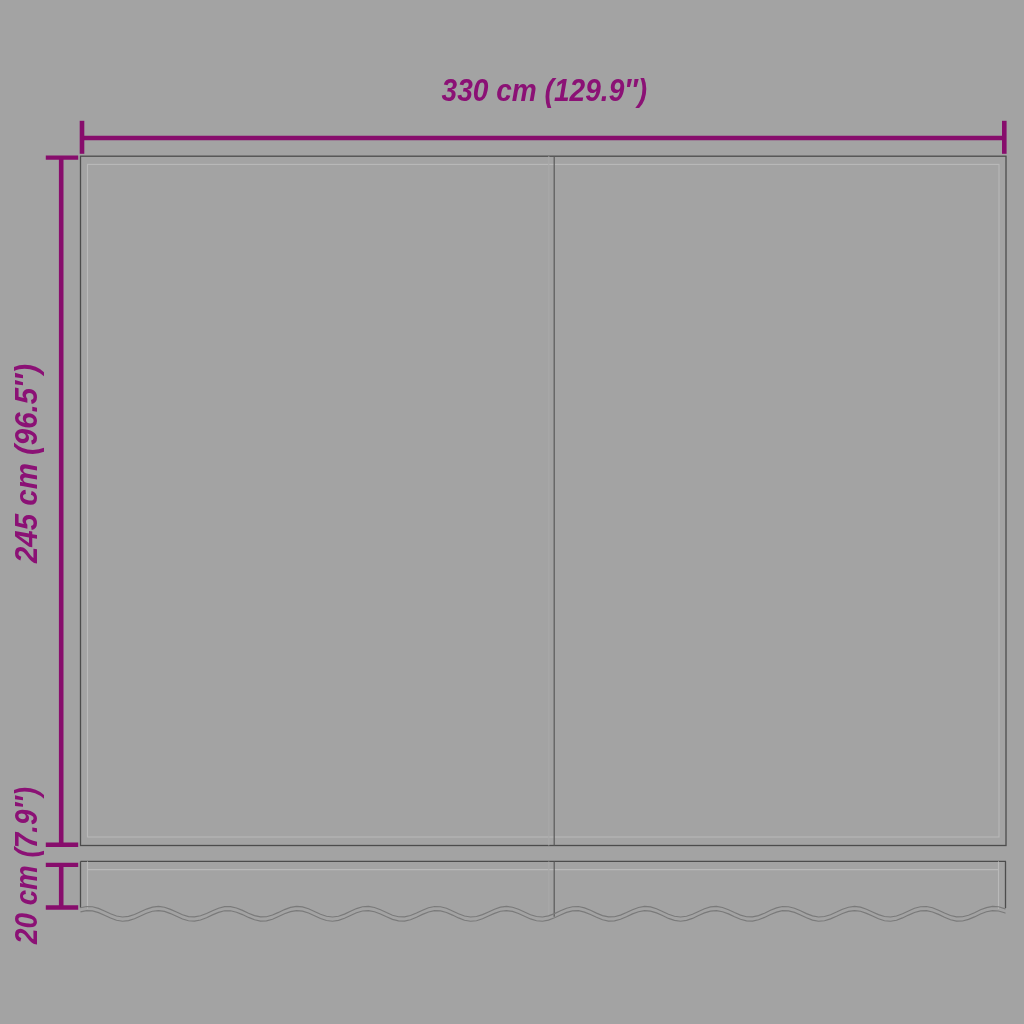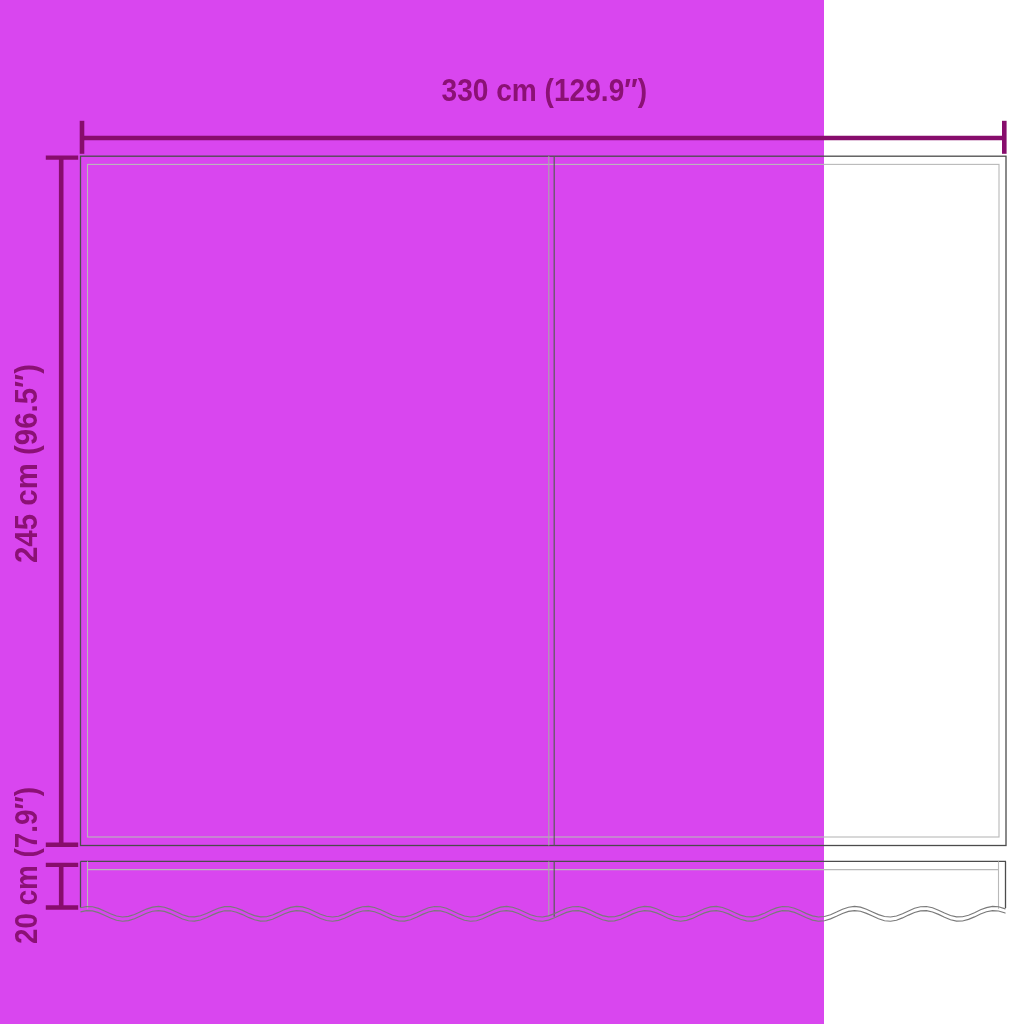--- a/index.html
+++ b/index.html
@@ -1,17 +1,17 @@
 <!DOCTYPE html>
 <html><head>
 <meta charset="utf-8">
 <style>
   html,body { margin:0; padding:0; background:#ffffff; }
-  .page { position:relative; width:824px; height:1024px; background:#d946ef;
-          font-family:"Liberation Sans", sans-serif; }
+  .page { position:relative; width:1024px; height:1024px; background:#a3a3a3;
+          font-family:"Liberation Sans", sans-serif;font-style:italic; }
   svg { position:absolute; left:0; top:0; }
   text { font-family:"Liberation Sans", sans-serif; font-weight:bold;
          fill:#8b1175; }
 </style>
 </head>
 <body>
 <div class="page">
 <svg width="1024" height="1024" viewBox="0 0 1024 1024">
 
   <rect x="80.5" y="156.2" width="925.5" height="689.3" fill="none" stroke="#4c4c4c" stroke-width="1.3"></rect>

